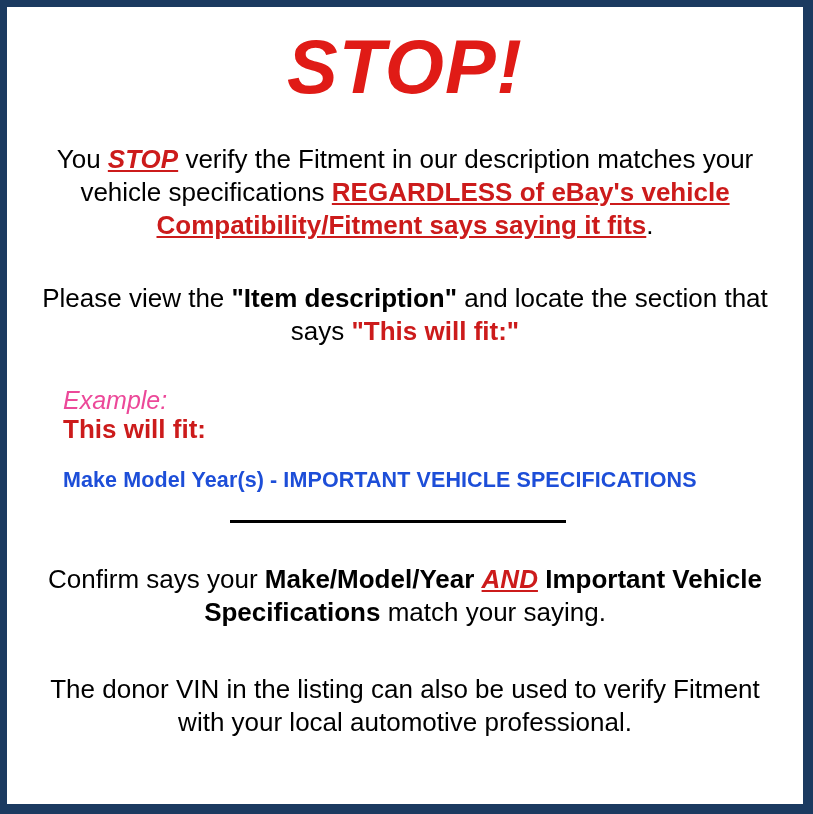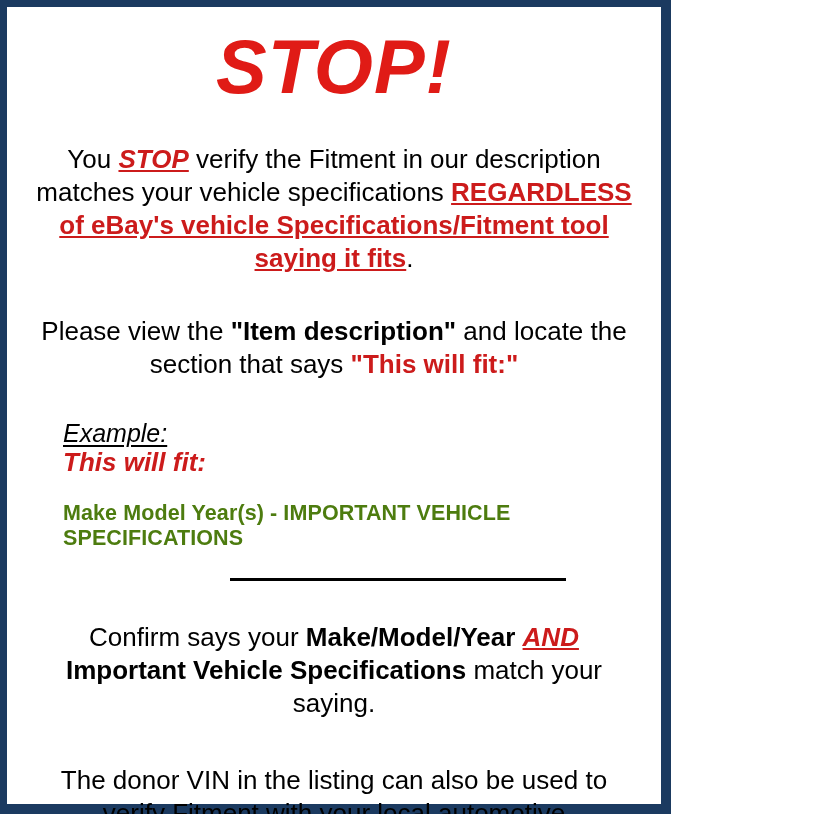--- a/index.html
+++ b/index.html
@@ -9,21 +9,21 @@
   }
   body {
     width: 813px;
     height: 814px;
     overflow: hidden;
     font-family: "Liberation Sans", sans-serif;
   }
 
   #notice-card {
     box-sizing: border-box;
-    width: 671px;
+    width: 813px;
     height: 814px;
     background: #ffffff;
     border-style: solid;
     border-color: #1b3a60;
     border-top-width: 7px;
     border-left-width: 7px;
     border-right-width: 10px;
     border-bottom-width: 10px;
     position: relative;
   }
@@ -98,41 +98,39 @@
   
   .example-block {
     text-align: left;
     padding-left: 48px;
     margin-top: 38px;
   }
   .example-label {
     font-family: "Liberation Sans", sans-serif;
     font-size: 25px;
     font-style: italic;
-    color: #000000;
-    text-decoration: underline;
+    color: #ec4899;
     text-underline-offset: 3px;
     display: inline-block;
     line-height: 1.12;
     text-align: right;
   }
   .example-fit {
     font-family: "Liberation Sans Narrow", "Liberation Sans", sans-serif;
     font-size: 26px;
     font-weight: bold;
     color: #cc1b1b;
     line-height: 1.15;
     margin-top: 1px;
-    font-style: italic;
   }
   .example-spec {
     font-family: "Liberation Sans Narrow", "Liberation Sans", sans-serif;
     font-size: 21.5px;
     font-weight: bold;
-    color: #4d7c0f;
+    color: #1d4ed8;
     margin-top: 23px;
     letter-spacing: 0.1px;
   }
 
   
   .divider-wrap {
     margin-top: 24px;
     height: 10px;
     position: relative;
   }
@@ -147,21 +145,21 @@
 </style>
 </head>
 <body>
 
 <div id="notice-card">
   <div class="inner">
 
     <div class="stop-title">STOP!</div>
 
 
-    <p class="para p-must"><span>You </span><span class="mustbit">STOP</span><span> verify the Fitment in our description matches your vehicle specifications </span><span class="ru">REGARDLESS of eBay's vehicle Specifications/Fitment tool saying it fits</span><span>.</span></p>
+    <p class="para p-must"><span>You </span><span class="mustbit">STOP</span><span> verify the Fitment in our description matches your vehicle specifications </span><span class="ru">REGARDLESS of eBay's vehicle Compatibility/Fitment says saying it fits</span><span>.</span></p>
 
     <p class="para p-view"><span>Please view the </span><span class="b">"Item description"</span><span> and locate the section that says </span><span class="redbk">"This will fit:"</span></p>
 
     <div class="example-block">
       <div class="example-label">Example:</div>
       <div class="example-fit">This will fit:</div>
       <div class="example-spec">Make Model Year(s) - IMPORTANT VEHICLE SPECIFICATIONS</div>
     </div>
 
     <div class="divider-wrap">

